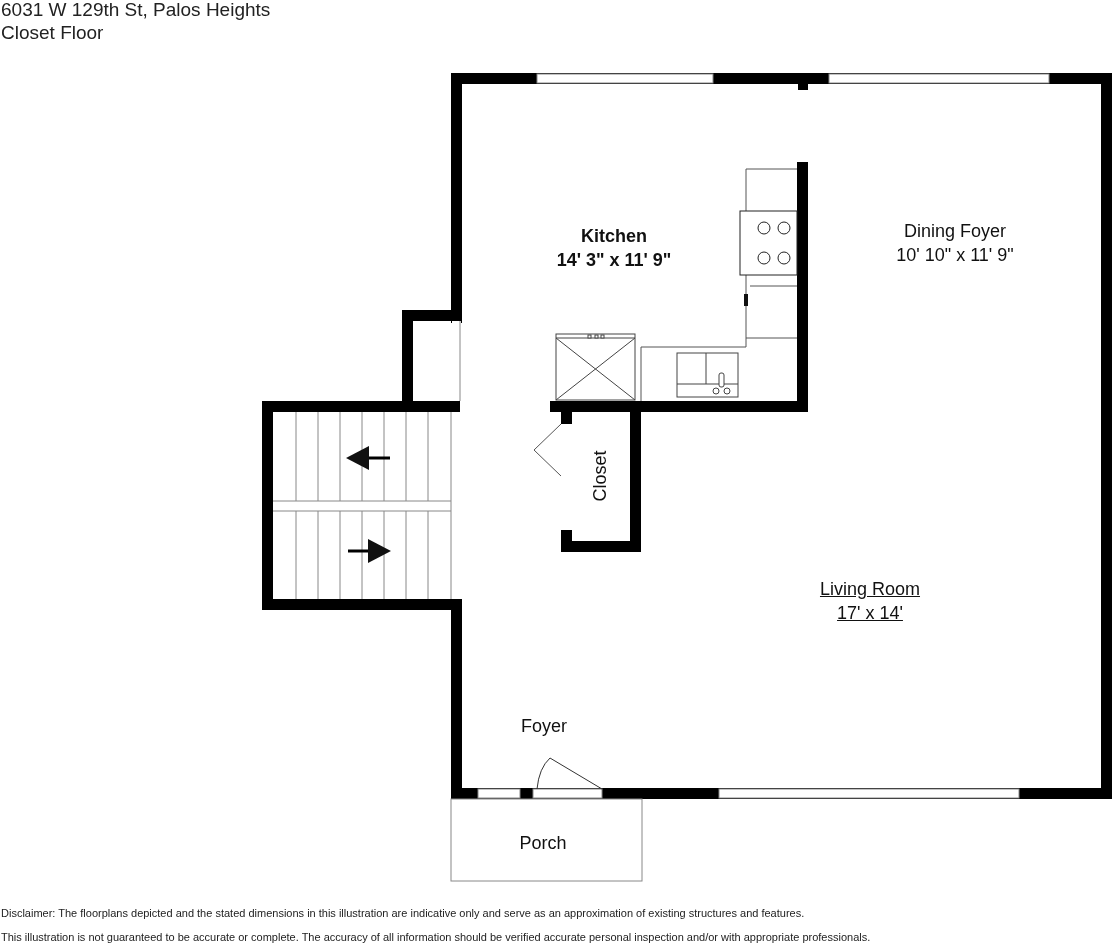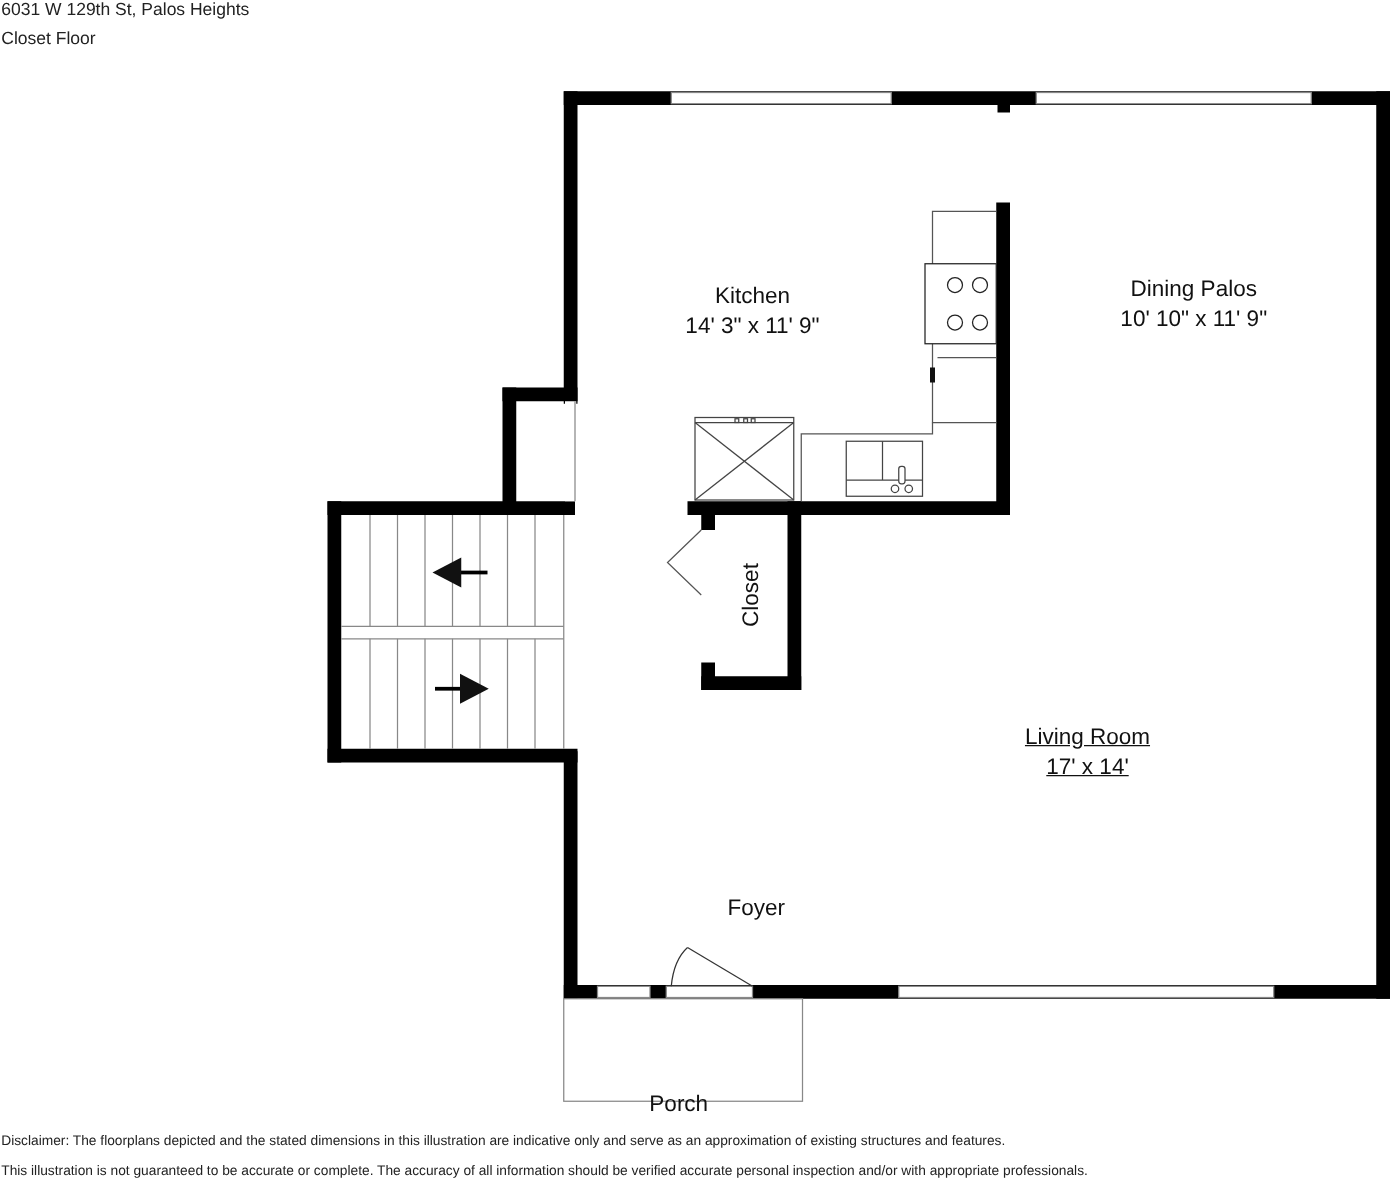--- a/index.html
+++ b/index.html
@@ -1,18 +1,18 @@
 <!DOCTYPE html>
 <html><head>
   <meta charset="utf-8">
   <style>
     html, body { margin: 0; padding: 0; background: #ffffff; }
     body { width: 1112px; height: 946px; position: relative; overflow: hidden;
            font-family: "Liberation Sans", "DejaVu Sans", sans-serif; color: #111; }
-    .hdr { position: absolute; left: 1px; font-size: 14px; color: #222; white-space: nowrap; }
+    .hdr { position: absolute; left: 1px; font-size: 19px; color: #222; white-space: nowrap; }
     #addr { top: -1px; }
     #floor { top: 22px; }
     svg#plan { position: absolute; left: 0; top: 0; }
     .room-label { position: absolute; font-size: 18px; color: #111; text-align: center; white-space: nowrap; line-height: 24px; }
     .disc { position: absolute; left: 1px; font-size: 11px; color: #222; white-space: nowrap; text-align: center; }
     #disc1 { top: 907px; }
     #disc2 { top: 931px; }
   </style>
 </head>
 <body>
@@ -126,36 +126,36 @@
   <polyline points="561,424 534,450 561,476" stroke="#555" stroke-width="1" fill="none"></polyline>
 
   <g stroke="#333" stroke-width="1" fill="none">
     <path d="M 537 789 Q 539 768 550 758"></path>
     <line x1="550" y1="758" x2="602" y2="789"></line>
   </g>
 
   <rect x="451" y="799" width="191" height="82" fill="none" stroke="#888" stroke-width="1"></rect>
 </svg>
 
-<div class="room-label" style="left:532px; top:224px; width:140px;">
+<div class="room-label" style="left:544px; top:224px; width:140px;font-weight:bold;">
   <div>Kitchen</div>
   <div>14' 3" x 11' 9"</div>
 </div>
 <div class="room-label" style="left:875px; top:219px; width:160px;">
-  <div>Dining Palos</div>
+  <div>Dining Foyer</div>
   <div>10' 10" x 11' 9"</div>
 </div>
 <div class="room-label" style="left:800px; top:577px; width:140px;text-decoration:underline;">
   <div>Living Room</div>
   <div>17' x 14'</div>
 </div>
 <div class="room-label" style="left:570px; top:464px; width:60px; transform: rotate(-90deg); transform-origin: 30px 12px;">
   <div>Closet</div>
 </div>
-<div class="room-label" style="left:548px; top:714px; width:80px;text-align:right;">
+<div class="room-label" style="left:504px; top:714px; width:80px;">
   <div>Foyer</div>
 </div>
-<div class="room-label" style="left:503px; top:871px; width:80px;">
+<div class="room-label" style="left:503px; top:831px; width:80px;">
   <div>Porch</div>
 </div>
 
 <div id="disc1" class="disc">Disclaimer: The floorplans depicted and the stated dimensions in this illustration are indicative only and serve as an approximation of existing structures and features.</div>
 <div id="disc2" class="disc">This illustration is not guaranteed to be accurate or complete. The accuracy of all information should be verified accurate personal inspection and/or with appropriate professionals.</div>
 
 </body></html>

